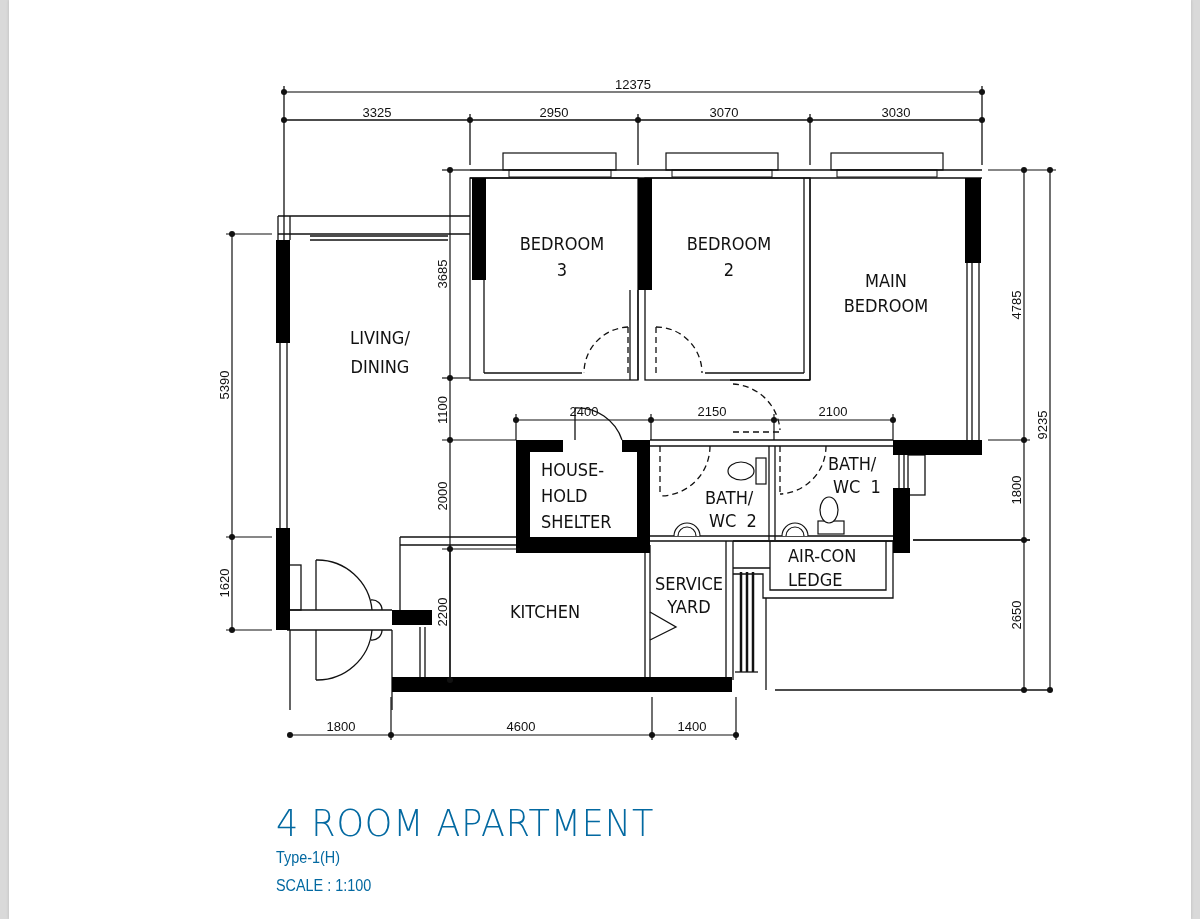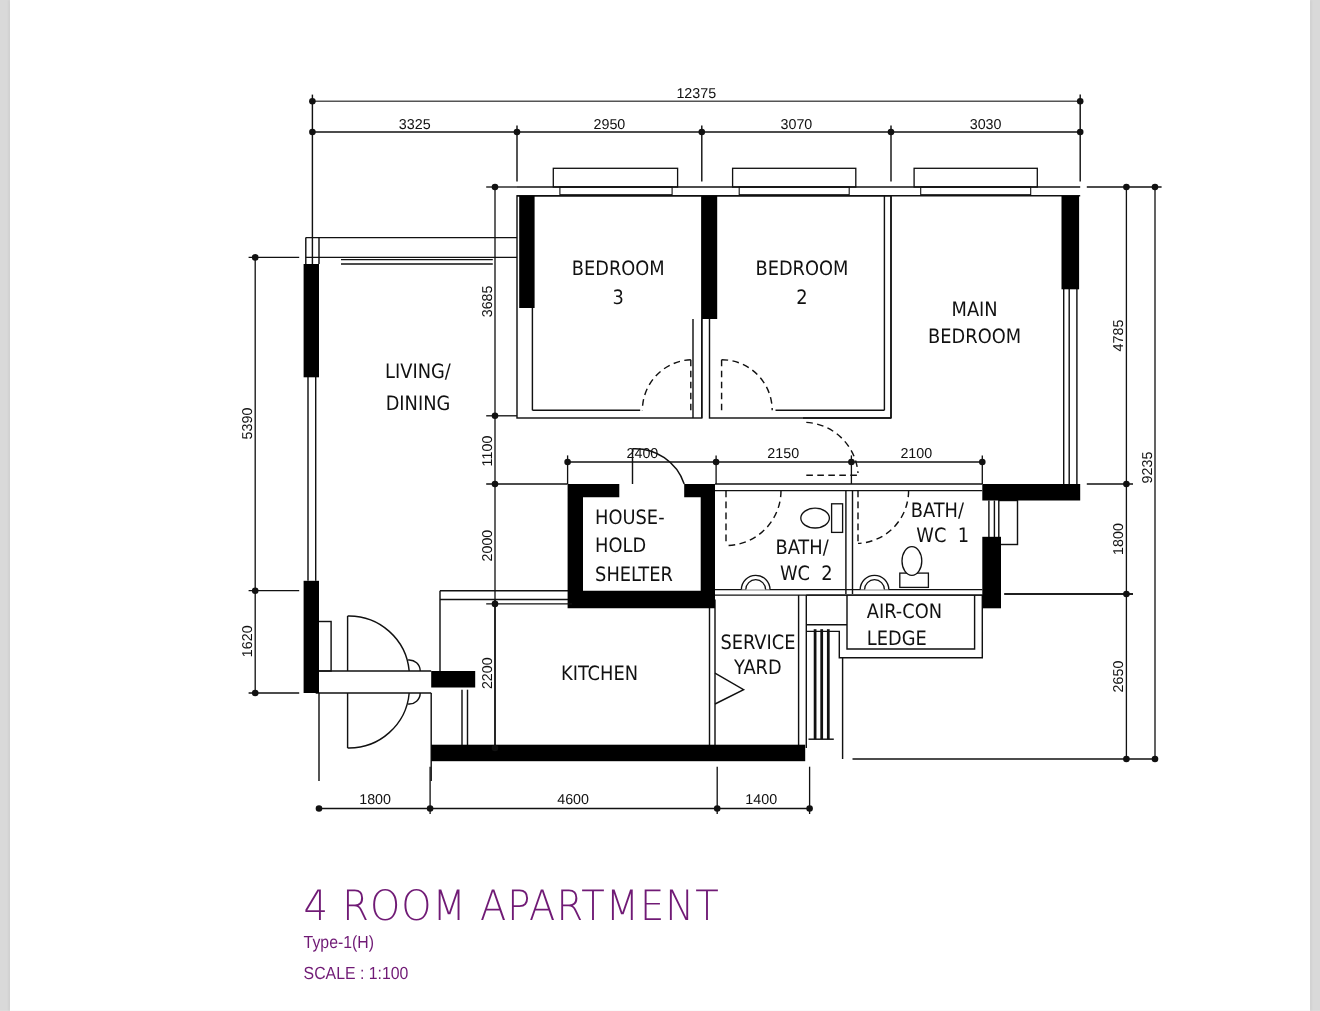--- a/index.html
+++ b/index.html
@@ -1,21 +1,21 @@
 <!DOCTYPE html>
 <html><head>
 <meta charset="utf-8">
 <style>
   html, body { margin: 0; padding: 0; }
   body { width: 1200px; height: 919px; background: #d9d9d9; position: relative; overflow: hidden; font-family: "Liberation Sans", sans-serif; }
   .page { position: absolute; left: 9px; top: 0; width: 1182px; height: 919px; background: #ffffff; box-shadow: 0 0 3px rgba(0,0,0,0.15); }
   svg { position: absolute; left: 0; top: 0; }
   .dim { font-family: "Liberation Sans Narrow", "Liberation Sans", sans-serif; font-size: 13px; fill: #111; }
   .room { font-family: "DejaVu Sans", sans-serif; font-size: 18px; fill: #111; font-stretch: condensed; }
-  .title-block { position: absolute; left: 276px; top: 800px; color: #701a75; }
+  .title-block { position: absolute; left: 276px; top: 800px; color: #0369a1; }
   .t-main { font-family: "DejaVu Sans", sans-serif; font-size: 38px; font-weight: 200; letter-spacing: 1px; transform: scaleX(0.92); transform-origin: left; white-space: nowrap; line-height: 46px; }
   .t-sub { font-family: "Liberation Sans", sans-serif; font-size: 16px; line-height: 24px; transform: scaleX(0.9); transform-origin: left; white-space: nowrap; }
 </style>
 </head>
 <body>
 
 <div class="page"></div>
 
 <svg width="1200" height="919" viewBox="0 0 1200 919">
   <g stroke="#111" stroke-width="1.3" fill="none">

